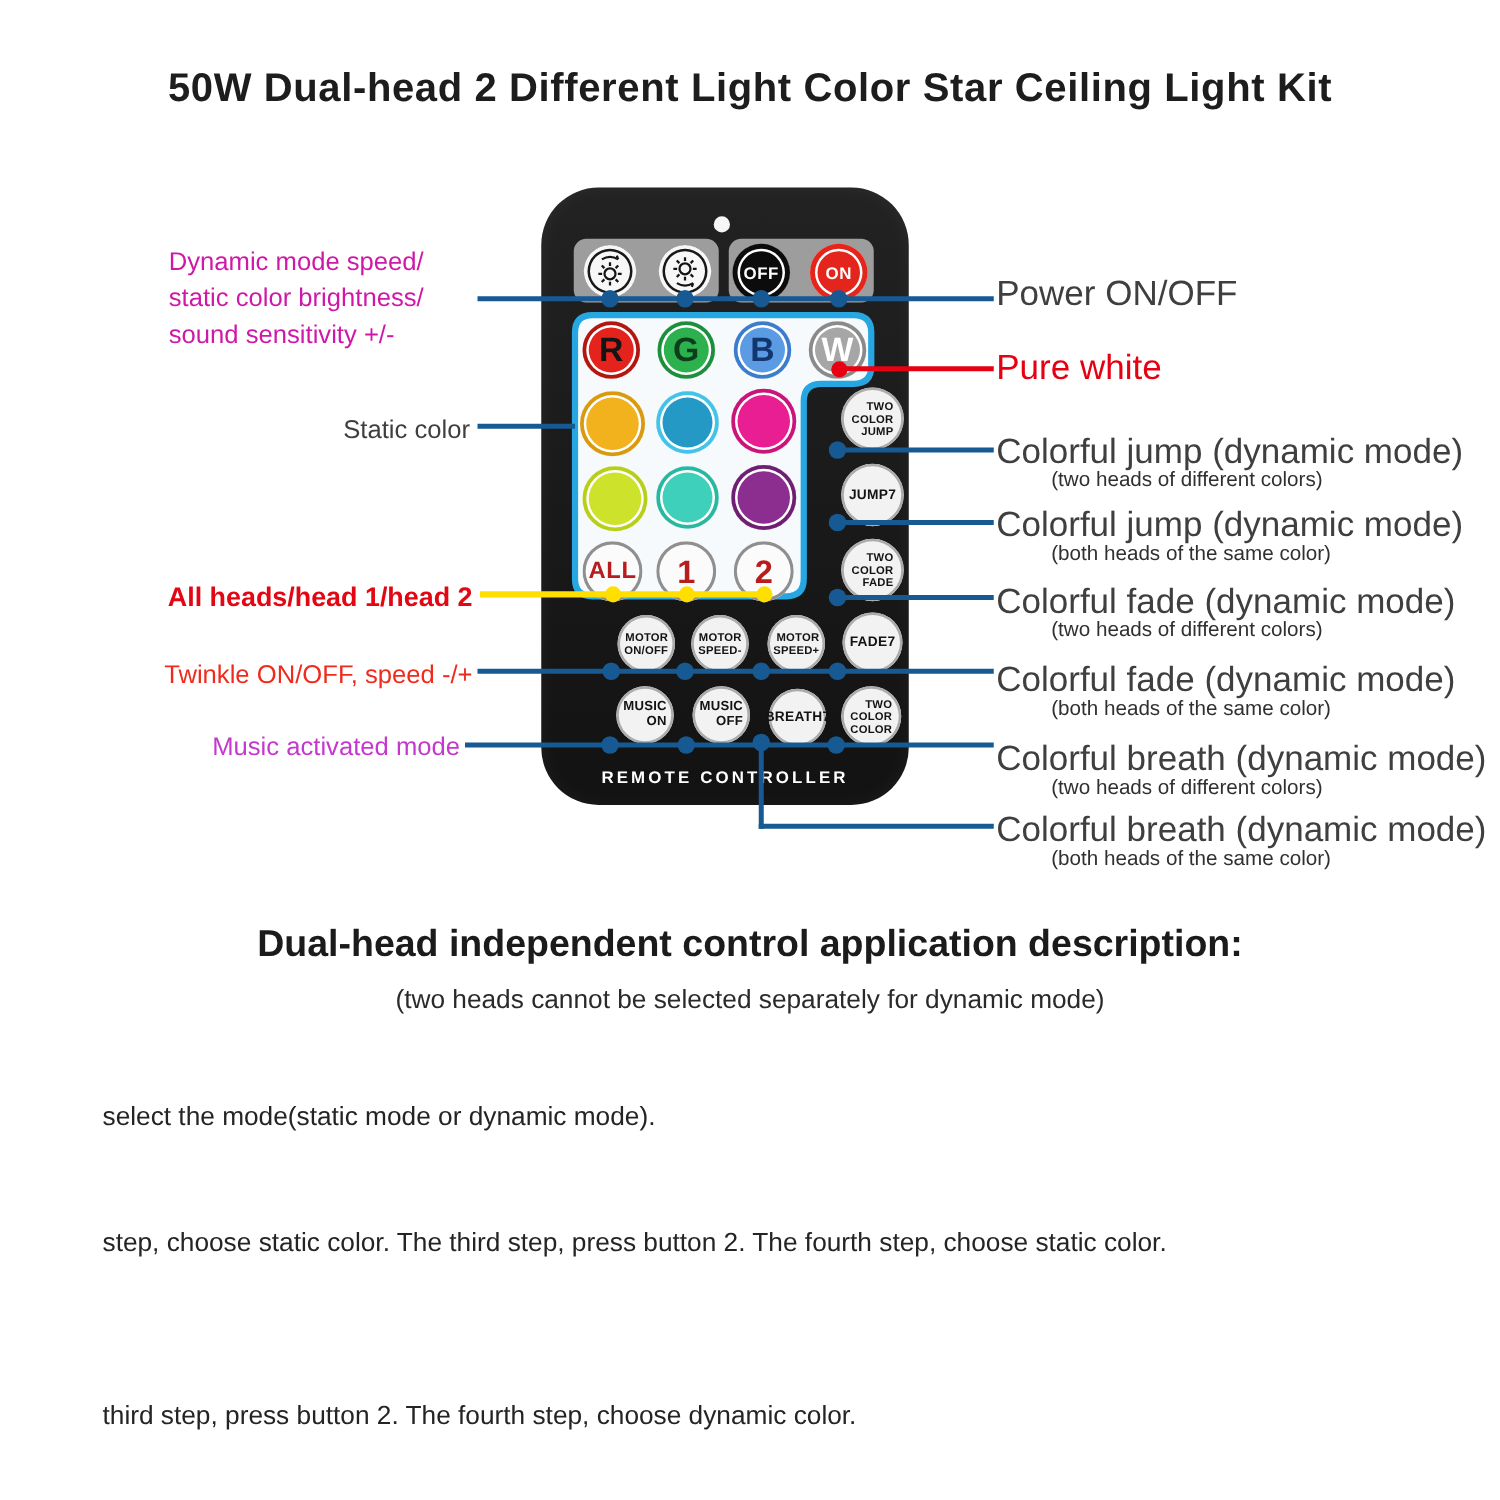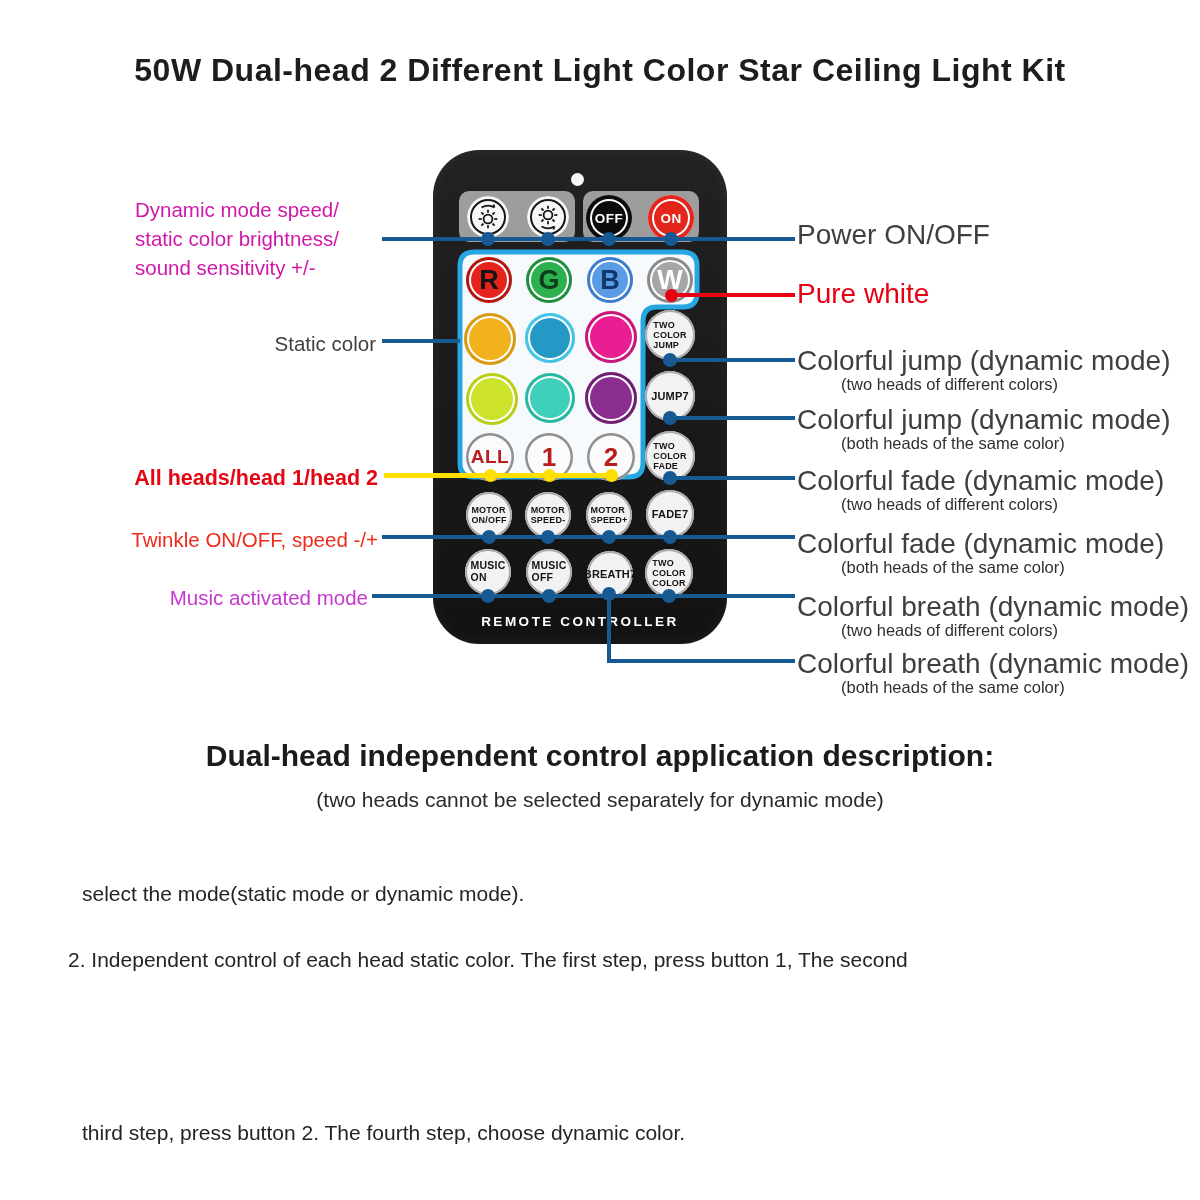--- a/index.html
+++ b/index.html
@@ -14,29 +14,29 @@
   .plate{position:absolute;background:#9d9d9d;border-radius:10px;z-index:2;}
   #plate-left{left:459px;top:191px;width:116px;height:51px;}
   #plate-right{left:583px;top:191px;width:116px;height:51px;}
   .panel-svg{position:absolute;left:433px;top:150px;z-index:2;}
   .led{position:absolute;left:571px;top:173px;width:13px;height:13px;border-radius:50%;
        background:#f6f6f6;z-index:3;}
   .remote-label{position:absolute;left:433px;top:614px;width:294px;text-align:center;
        color:#ffffff;font-size:13.5px;font-weight:bold;letter-spacing:2.5px;z-index:3;}
   
   .btn{position:absolute;border-radius:50%;display:flex;align-items:center;justify-content:center;
-       text-align:left;font-weight:bold;box-sizing:border-box;z-index:4;}
+       text-align:right;font-weight:bold;box-sizing:border-box;z-index:4;}
   .btn-dim{background:#f7f7f7;box-shadow:inset 0 0 0 3px #f7f7f7, inset 0 0 0 5px #181818;}
   .btn-off,.btn-on{font-size:13.5px;letter-spacing:0.5px;}
   .btn-rgbw{font-size:27px;}
   .btn-white{background:#fbfbfb;box-shadow:inset 0 0 0 2.5px #8f8f8f;color:#b91c1c;}
   .btn-all{font-size:19px;letter-spacing:0.5px;}
   .btn-num{font-size:26px;}
   .btn-small{background:#f2f2f2;box-shadow:inset 0 0 0 2px #ababab;color:#131313;
-             font-size:9px;line-height:1.13;letter-spacing:0.2px;}
+             font-size:9px;line-height:1.13;letter-spacing:0.2px;margin-left:28px;}
   .btn-one{font-size:11px;}
   .btn-music{font-size:10.5px;}
   
   .line{position:absolute;z-index:5;}
   .dot{position:absolute;border-radius:50%;z-index:6;}
   
   .l-label{position:absolute;z-index:7;font-size:20.5px;color:#3f3f3f;white-space:nowrap;line-height:29px;}
   .r-label{position:absolute;left:797px;z-index:7;white-space:nowrap;}
   .r-main{font-size:28px;color:#3f3f3f;line-height:24px;}
   .r-sub{font-size:16.5px;color:#303030;margin-left:44px;margin-top:2px;}
@@ -232,16 +232,16 @@
       <div class="r-label" style="top: 652px;">
         <div class="r-main">Colorful breath (dynamic mode)</div>
         <div class="r-sub">(both heads of the same color)</div>
       </div>
     </div>
 
   <h2 class="desc-heading">Dual-head independent control application description:</h2>
   <div class="desc-note">(two heads cannot be selected separately for dynamic mode)</div>
   <div id="paragraphs">
       <div class="para" style="top: 841px;"><br><span>select the mode(static mode or dynamic mode).</span></div>
-      <div class="para" style="top: 942px;"><span>2. Independent control of each head static color. The first step, press button 1, The second</span><br></div>
+      <div class="para" style="top: 942px;"><br><span>step, choose static color. The third step, press button 2. The fourth step, choose static color.</span></div>
       <div class="para" style="top: 1045px;"><br><br><span>third step, press button 2. The fourth step, choose dynamic color.</span></div>
     </div>
 </div>
 
 </body></html>

